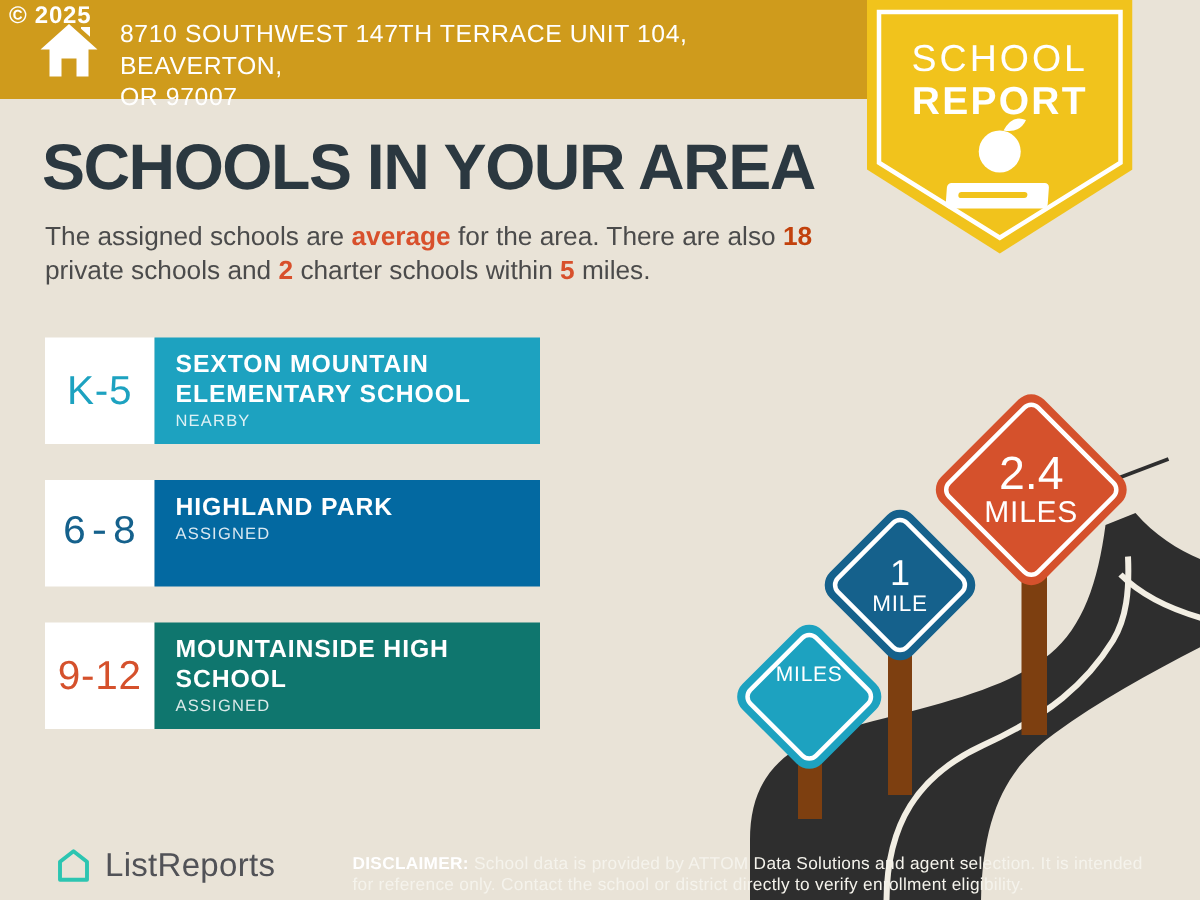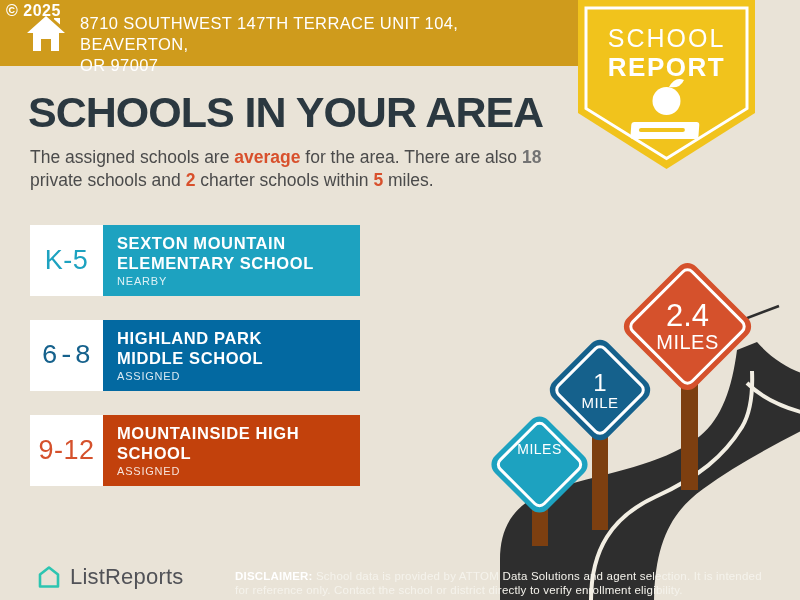--- a/index.html
+++ b/index.html
@@ -144,48 +144,47 @@
     <circle fill="#fff" cx="88.5" cy="101" r="14"></circle>
   </g>
   <g transform="skewX(-4)">
     <rect x="62" y="122" width="68" height="17" rx="3" fill="#fff"></rect>
     <rect x="70" y="128" width="46" height="4" rx="2" fill="#f1c31c" style="fill: rgb(241, 195, 28);"></rect>
   </g>
 </svg>
 
 <h1 class="page-title">SCHOOLS IN YOUR AREA</h1>
 <p class="subtitle">
-  <span>The assigned schools are </span><b style="color: rgb(216, 80, 44);">average</b><span> for the area. There are also </span><b style="color: #737373;">18</b><br>
+  <span>The assigned schools are </span><b style="color: rgb(216, 80, 44);">average</b><span> for the area. There are also </span><b style="color: #c2410c;">18</b><br>
   <span>private schools and </span><b style="color: rgb(216, 80, 44);">2</b><span> charter schools within </span><b style="color: rgb(216, 80, 44);">5</b><span> miles.</span>
 </p>
 
 <div class="rows">
   <div class="row">
     <div class="grade" style="color: rgb(29, 162, 192);">K-5</div>
     <div class="namebox" style="background-color: rgb(29, 162, 192);">
       <div class="sname">
         <span>SEXTON MOUNTAIN</span><br>
         <span>ELEMENTARY SCHOOL</span>
       </div>
       <div class="stag">NEARBY</div>
     </div>
   </div>
   <div class="row">
     <div class="grade" style="color: rgb(21, 97, 140); font-family: Liberation Mono, monospace;">6-8</div>
     <div class="namebox" style="background-color: #0369a1;">
       <div class="sname">
         <span>HIGHLAND PARK</span><br>
-        <span>MIDDLE SCHOOL</span>
       </div>
       <div class="stag">ASSIGNED</div>
     </div>
   </div>
   <div class="row">
     <div class="grade" style="color: rgb(213, 81, 44);">9-12</div>
-    <div class="namebox" style="background-color: #c2410c;">
+    <div class="namebox" style="background-color: #0f766e;">
       <div class="sname">
         <span>MOUNTAINSIDE HIGH</span><br>
         <span>SCHOOL</span>
       </div>
       <div class="stag">ASSIGNED</div>
     </div>
   </div>
 </div>
 
 <div class="brand">

